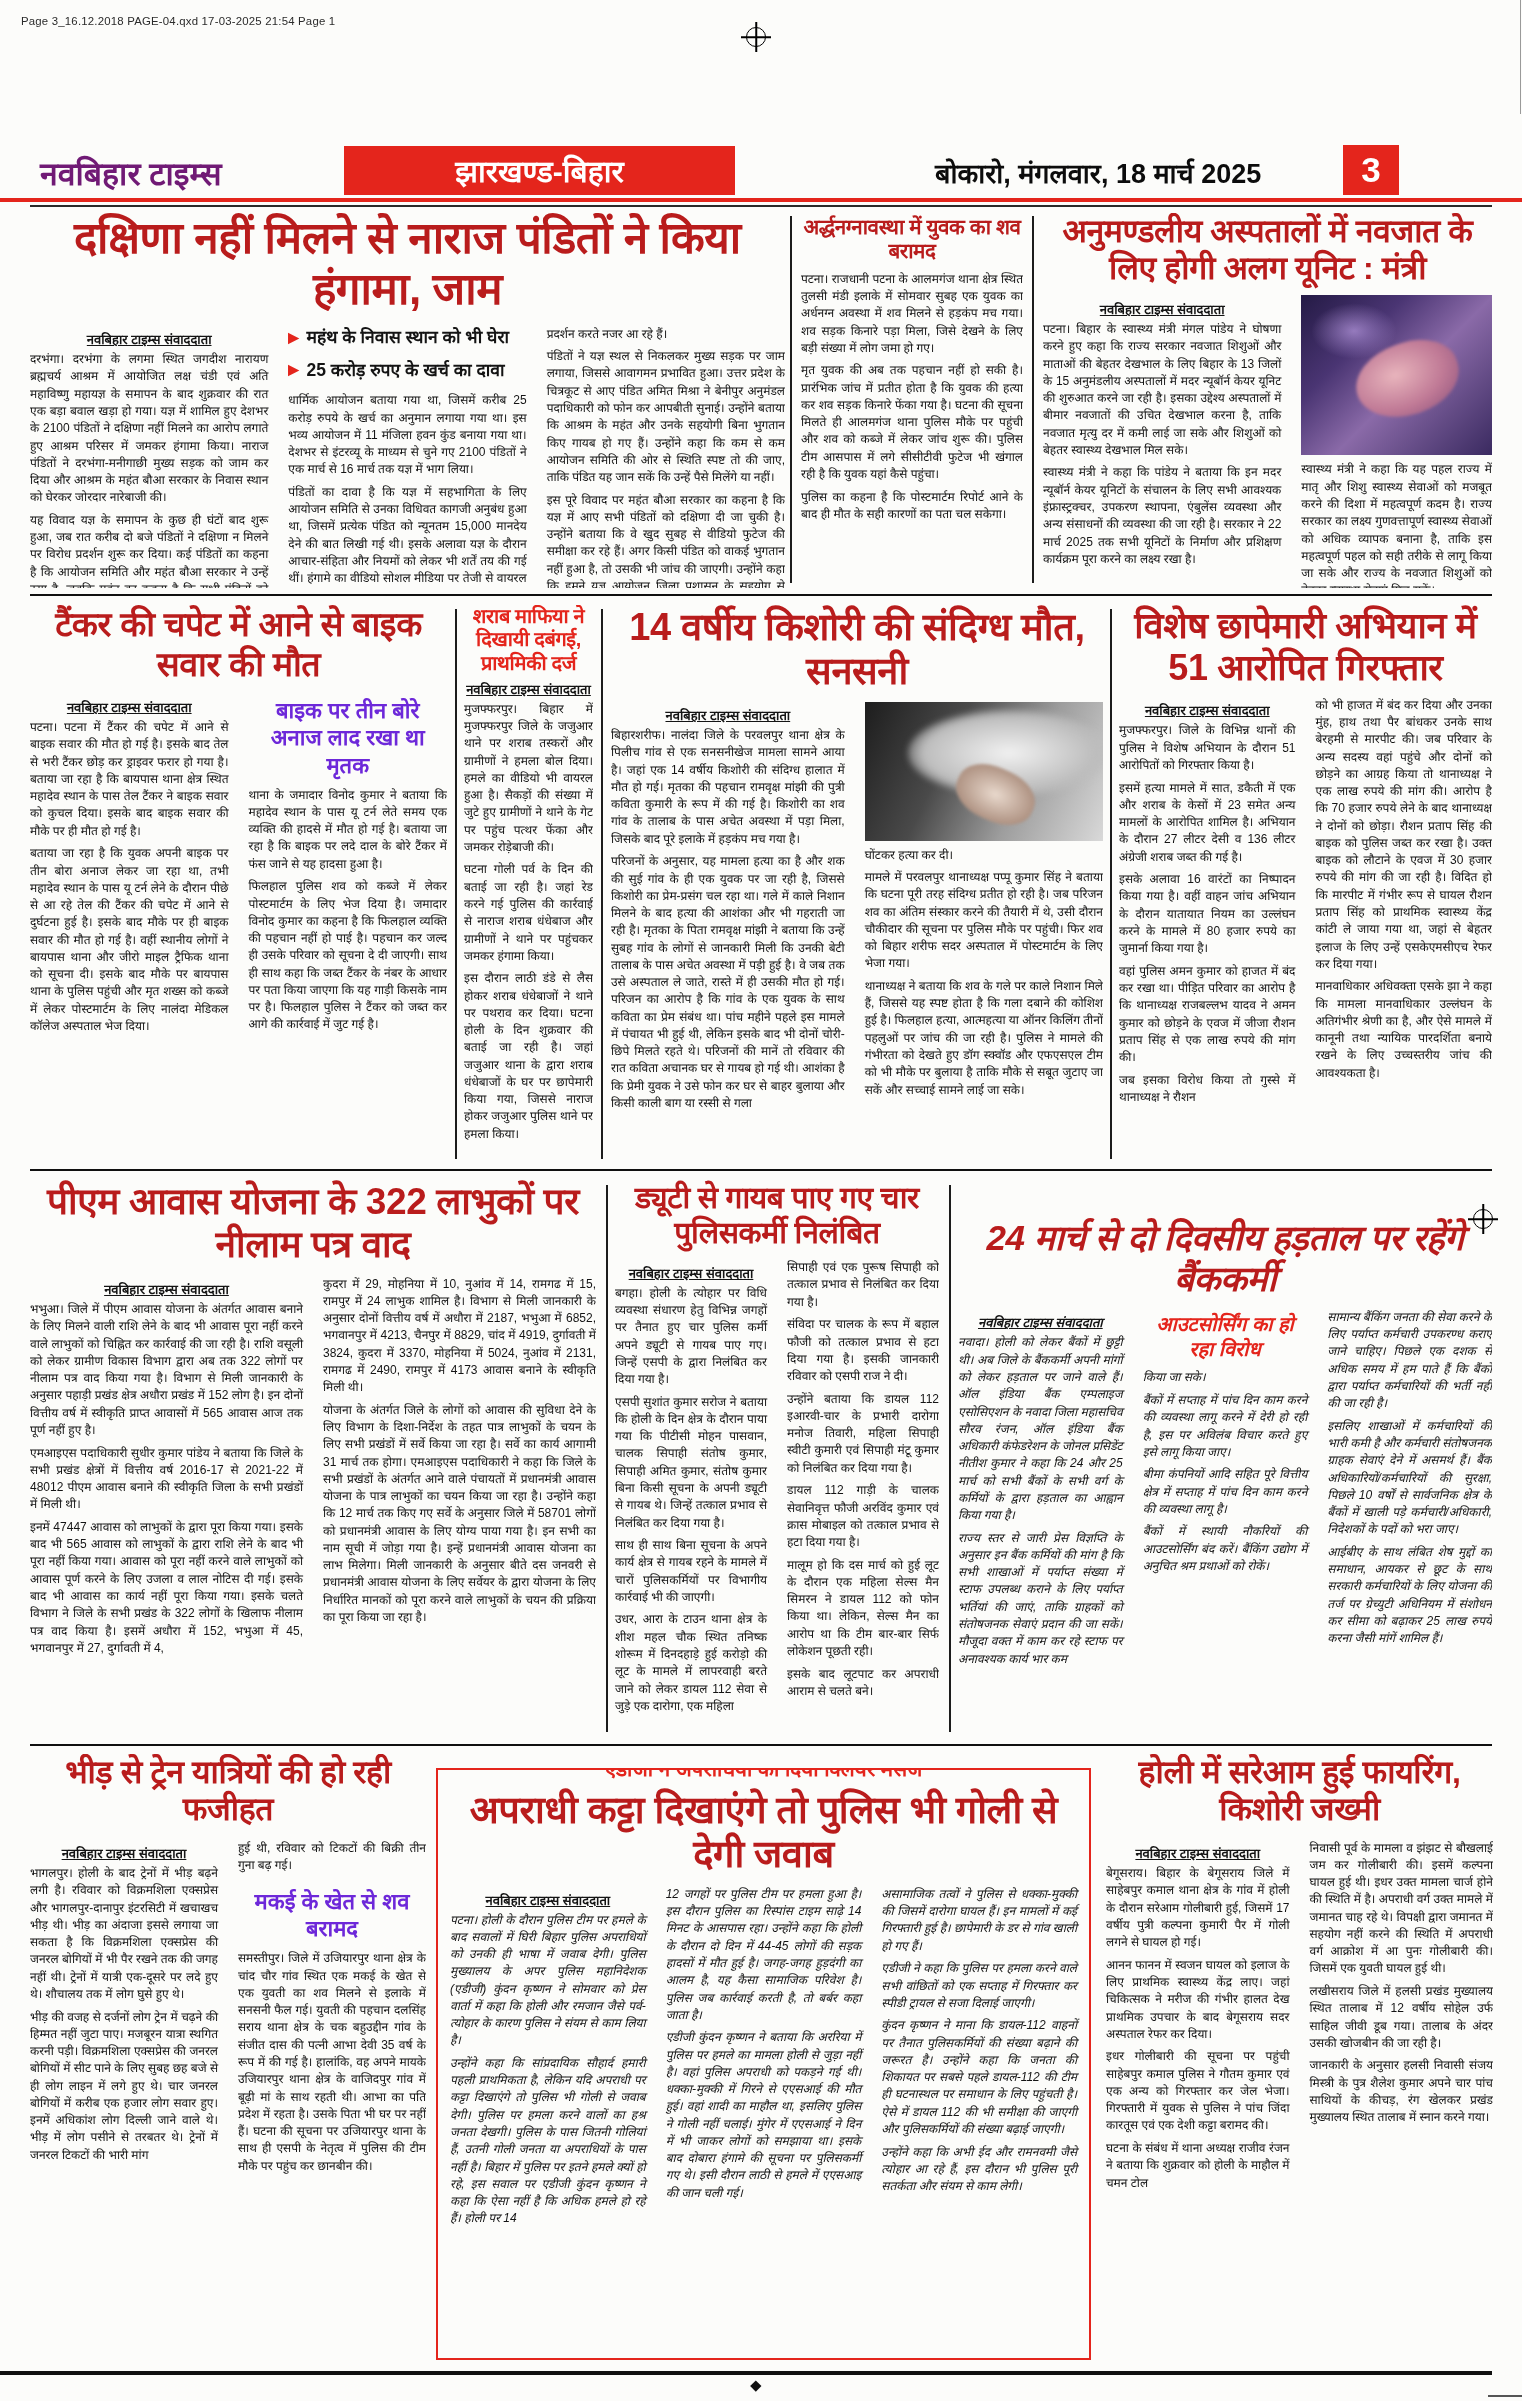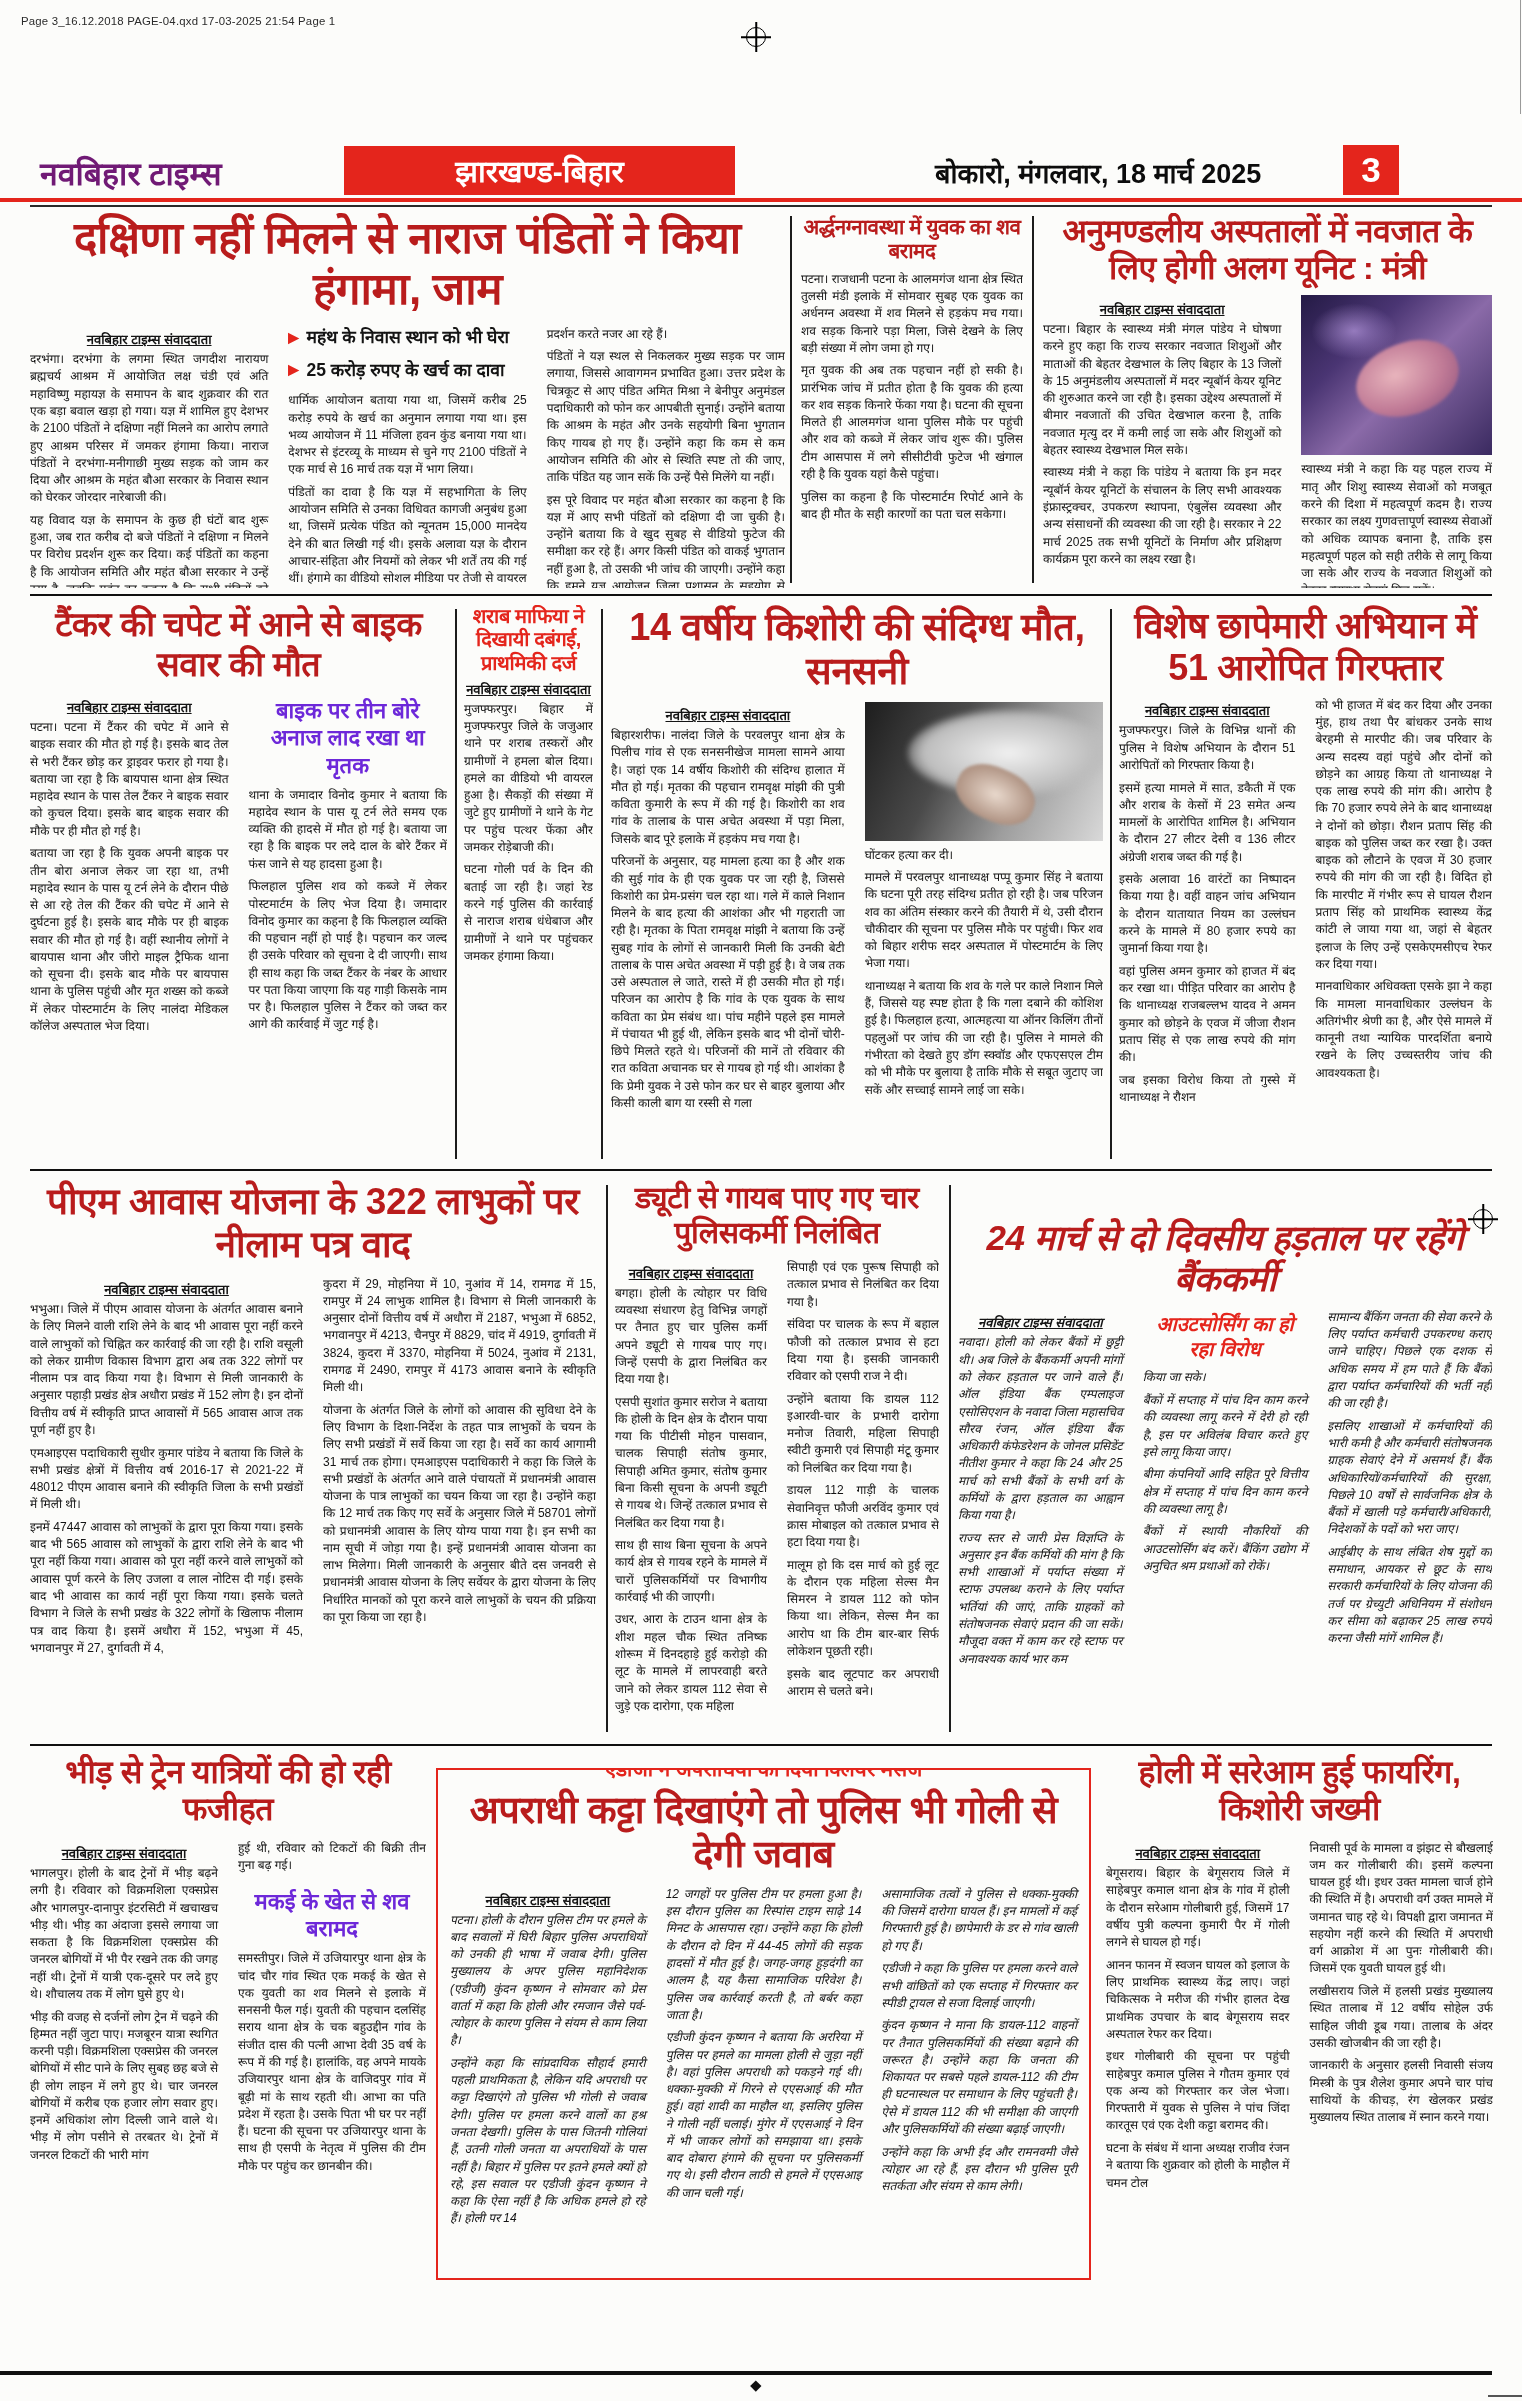--- a/index.html
+++ b/index.html
@@ -170,20 +170,21 @@
   </div>
 
   <div class="vrule" style="left:455px;top:609px;height:550px;"></div>
 
   <div class="story" style="left:464px;top:605px;width:129px;height:559px;">
     <div class="headline red" style="font-size:20px;">शराब माफिया ने दिखायी दबंगई, प्राथमिकी दर्ज</div>
     <div class="byline">नवबिहार टाइम्स संवाददाता</div>
     <div class="body">
         <p>मुजफ्फरपुर। बिहार में मुजफ्फरपुर जिले के जजुआर थाने पर शराब तस्करों और ग्रामीणों ने हमला बोल दिया। हमले का वीडियो भी वायरल हुआ है। सैकड़ों की संख्या में जुटे हुए ग्रामीणों ने थाने के गेट पर पहुंच पत्थर फेंका और जमकर रोड़ेबाजी की।</p>
         <p>घटना गोली पर्व के दिन की बताई जा रही है। जहां रेड करने गई पुलिस की कार्रवाई से नाराज शराब धंधेबाज और ग्रामीणों ने थाने पर पहुंचकर जमकर हंगामा किया।</p>
+        <p>इस दौरान लाठी डंडे से लैस होकर शराब धंधेबाजों ने थाने पर पथराव कर दिया। घटना होली के दिन शुक्रवार की बताई जा रही है। जहां जजुआर थाना के द्वारा शराब धंधेबाजों के घर पर छापेमारी किया गया, जिससे नाराज होकर जजुआर पुलिस थाने पर हमला किया।</p>
       </div>
   </div>
 
   <div class="vrule" style="left:601px;top:609px;height:550px;"></div>
 
   <div class="story" style="left:611px;top:605px;width:492px;height:559px;">
     <div class="headline" style="font-size:38px;">14 वर्षीय किशोरी की संदिग्ध मौत, सनसनी</div>
     <div class="cols" style="margin-top:7.6px;">
       <div class="col body">
         <div class="byline">नवबिहार टाइम्स संवाददाता</div>
@@ -327,21 +328,21 @@
             <p>हुई थी, रविवार को टिकटों की बिक्री तीन गुना बढ़ गई।</p>
           </div>
         <div class="subhead" style="margin-top:13.7px;">मकई के खेत से शव बरामद</div>
         <div>
             <p>समस्तीपुर। जिले में उजियारपुर थाना क्षेत्र के चांद चौर गांव स्थित एक मकई के खेत से एक युवती का शव मिलने से इलाके में सनसनी फैल गई। युवती की पहचान दलसिंह सराय थाना क्षेत्र के चक बहुउद्दीन गांव के संजीत दास की पत्नी आभा देवी 35 वर्ष के रूप में की गई है। हालांकि, वह अपने मायके उजियारपुर थाना क्षेत्र के वाजिदपुर गांव में बूढ़ी मां के साथ रहती थी। आभा का पति प्रदेश में रहता है। उसके पिता भी घर पर नहीं हैं। घटना की सूचना पर उजियारपुर थाना के साथ ही एसपी के नेतृत्व में पुलिस की टीम मौके पर पहुंच कर छानबीन की।</p>
           </div>
       </div>
     </div>
   </div>
 
-  <div class="story adg-box italic" style="left:436px;top:1768px;width:655px;height:512px;padding:0 12px 7.6px;box-sizing:border-box;">
+  <div class="story adg-box italic" style="left:436px;top:1768px;width:655px;height:592px;padding:0 12px 7.6px;box-sizing:border-box;">
     <div class="kicker-wrap">
       <span class="kicker">एडीजी ने अपराधियों को दिया क्लियर मैसेज</span>
     </div>
     <div class="headline" style="font-size:38px;margin-top:6px;">अपराधी कट्टा दिखाएंगे तो पुलिस भी गोली से देगी जवाब</div>
     <div class="cols" style="margin-top:9px;">
       <div class="col body">
         <div class="byline" style="font-style:normal;">नवबिहार टाइम्स संवाददाता</div>
         <div>
             <p>पटना। होली के दौरान पुलिस टीम पर हमले के बाद सवालों में घिरी बिहार पुलिस अपराधियों को उनकी ही भाषा में जवाब देगी। पुलिस मुख्यालय के अपर पुलिस महानिदेशक (एडीजी) कुंदन कृष्णन ने सोमवार को प्रेस वार्ता में कहा कि होली और रमजान जैसे पर्व-त्योहार के कारण पुलिस ने संयम से काम लिया है।</p>
             <p>उन्होंने कहा कि सांप्रदायिक सौहार्द हमारी पहली प्राथमिकता है, लेकिन यदि अपराधी पर कट्टा दिखाएंगे तो पुलिस भी गोली से जवाब देगी। पुलिस पर हमला करने वालों का हश्र जनता देखगी। पुलिस के पास जितनी गोलियां हैं, उतनी गोली जनता या अपराधियों के पास नहीं है। बिहार में पुलिस पर इतने हमले क्यों हो रहे, इस सवाल पर एडीजी कुंदन कृष्णन ने कहा कि ऐसा नहीं है कि अधिक हमले हो रहे हैं। होली पर 14</p>

